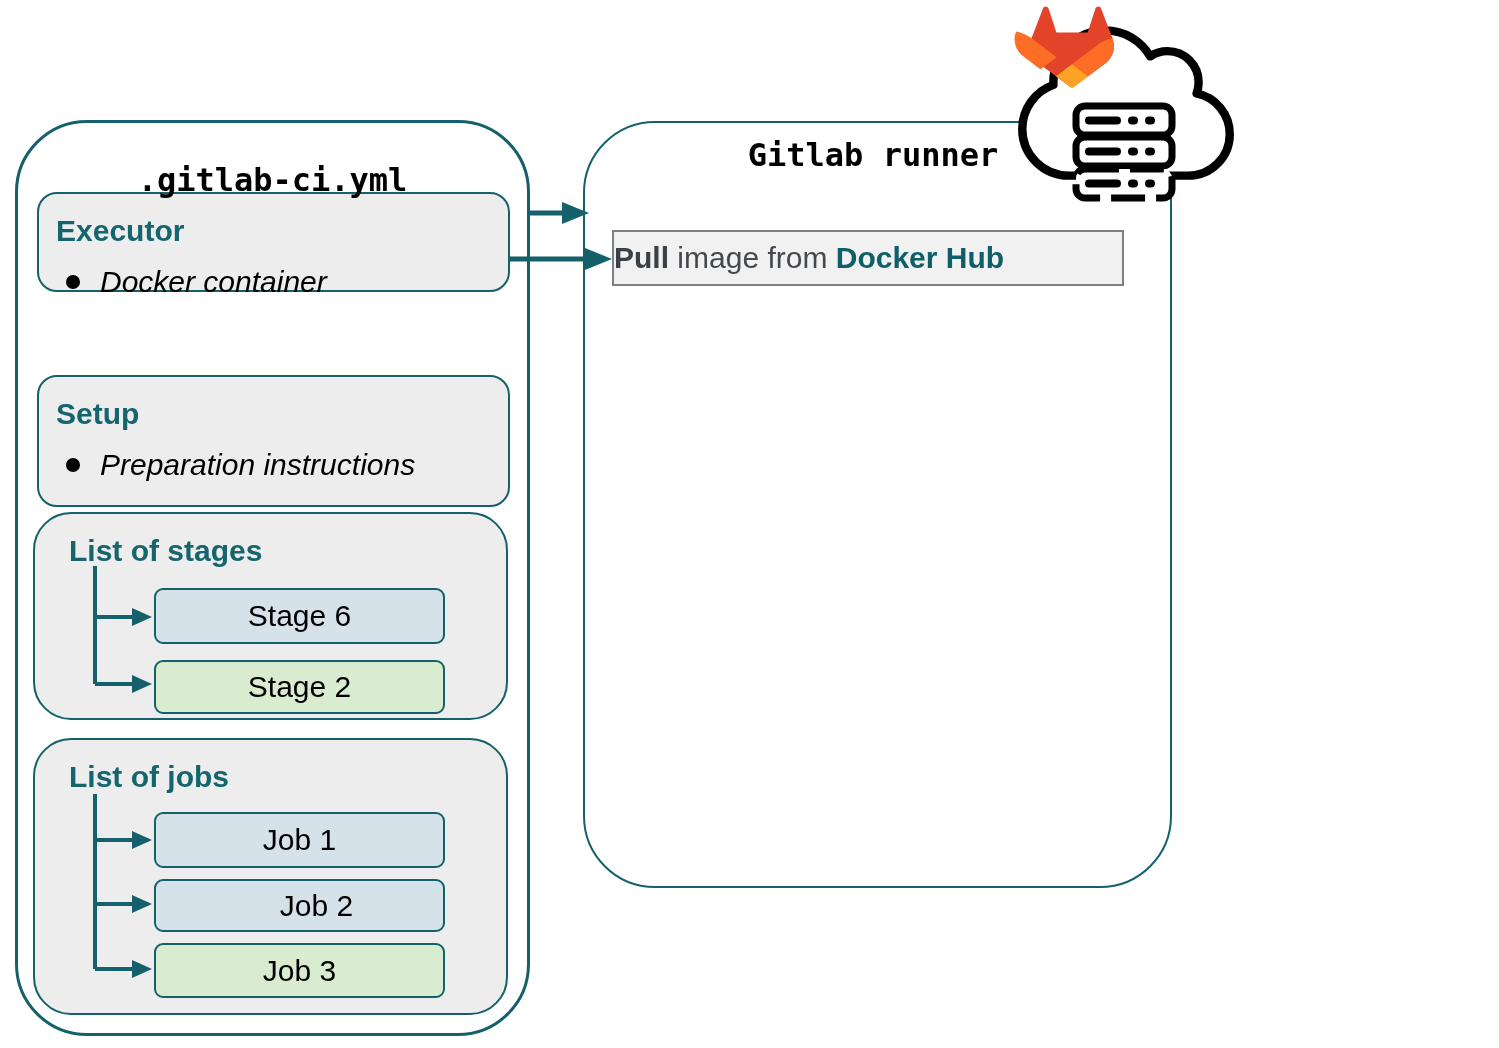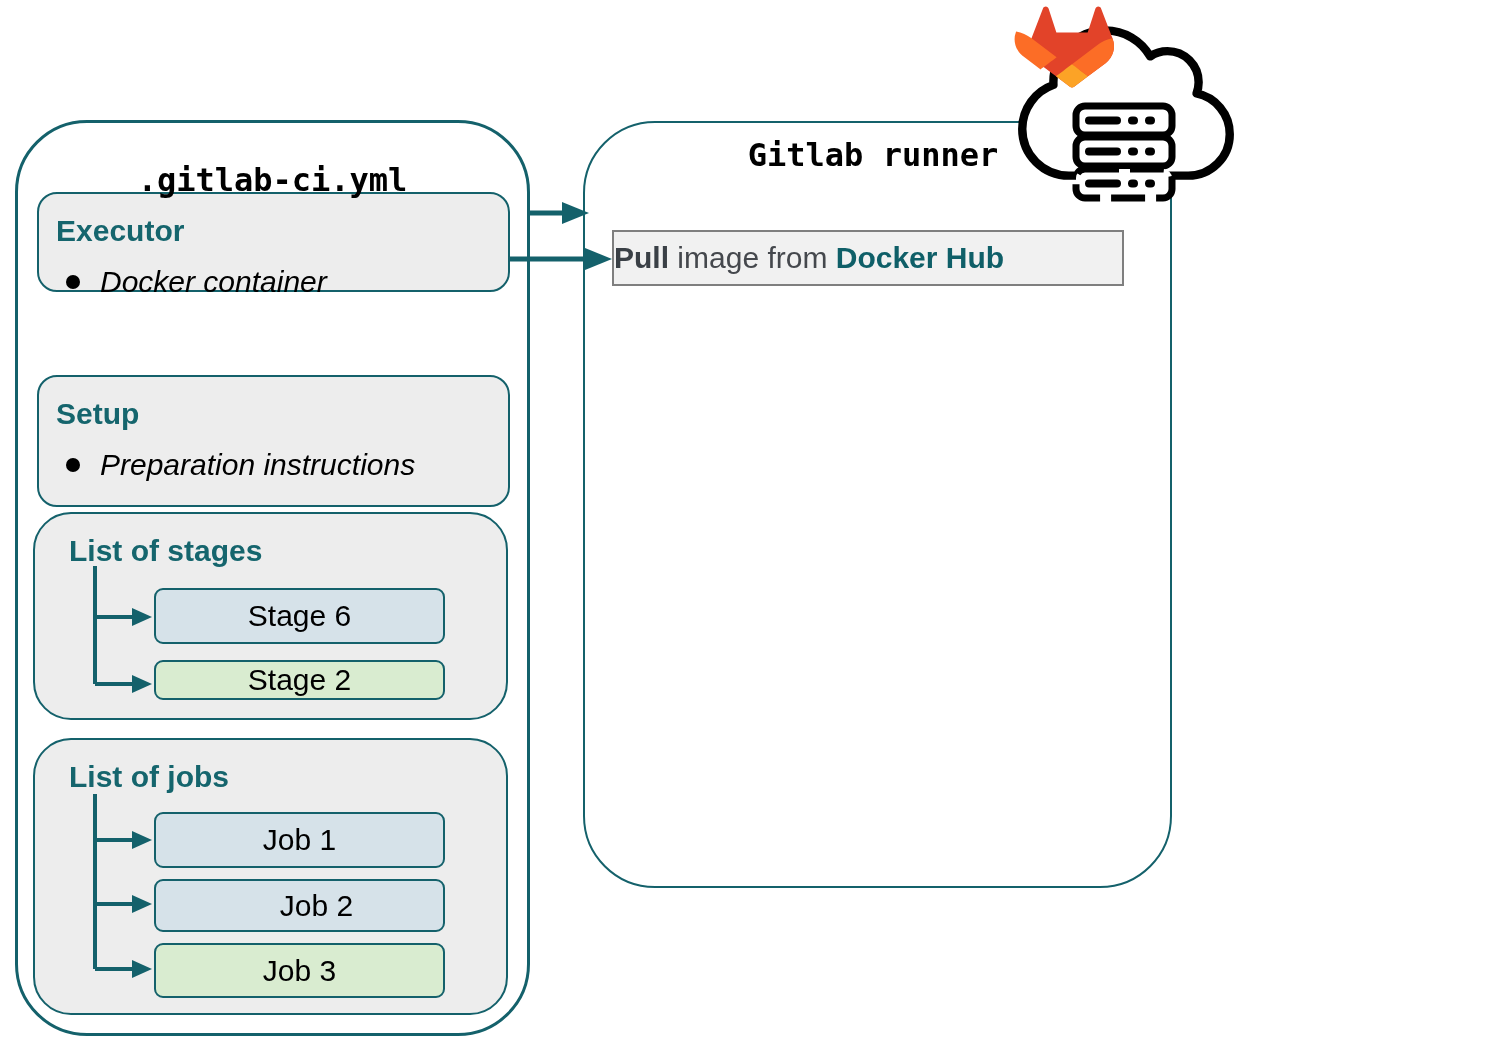--- a/index.html
+++ b/index.html
@@ -56,21 +56,21 @@
 
   .item{
     position:absolute; left:119px; width:291px;
     border:2px solid var(--teal); border-radius:9px;
     display:flex; align-items:center; justify-content:center;
     font-size:30px; color:#000;
   }
   .item.blue{ background:var(--blue-fill); }
   .item.green{ background:var(--green-fill); }
   #stage-1{ top:74px;  height:56px; }
-  #stage-2{ top:146px; height:40px; }
+  #stage-2{ top:146px; height:54px; }
   #job-1{ top:72px;  height:56px; }
   #job-2{ top:139px; height:53px;padding-left:34px; }
   #job-3{ top:203px; height:55px; }
 
   #pull-box{
     position:absolute; z-index:3;
     left:612px; top:230px; width:512px; height:56px;
     background:var(--pull-fill); border:2px solid var(--pull-border);
     display:flex; align-items:center; 
     font-size:30px;

